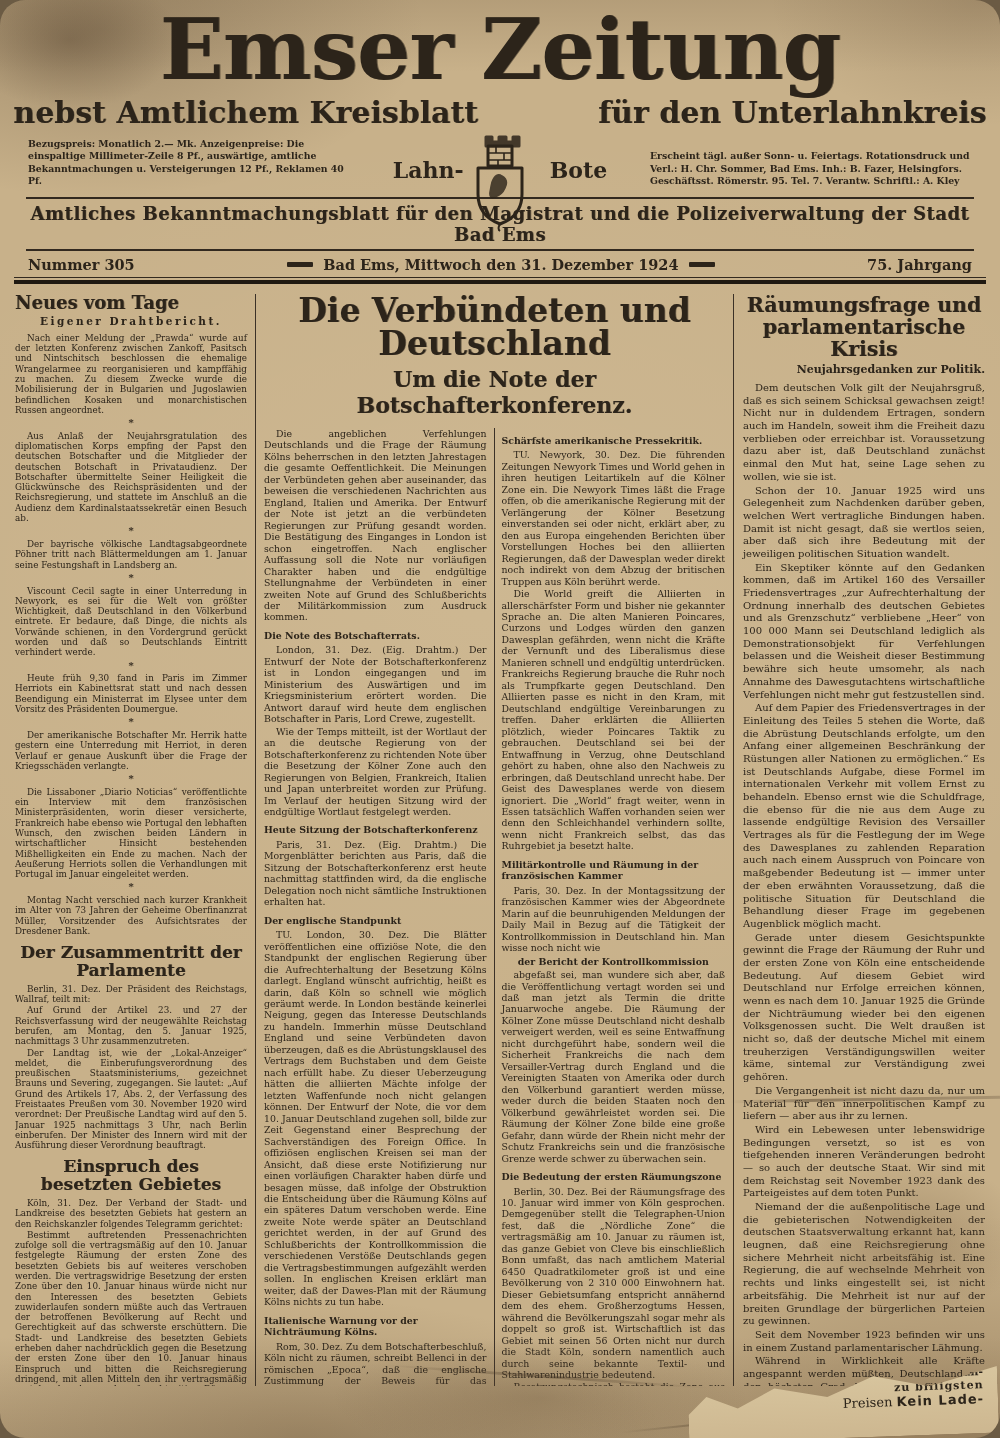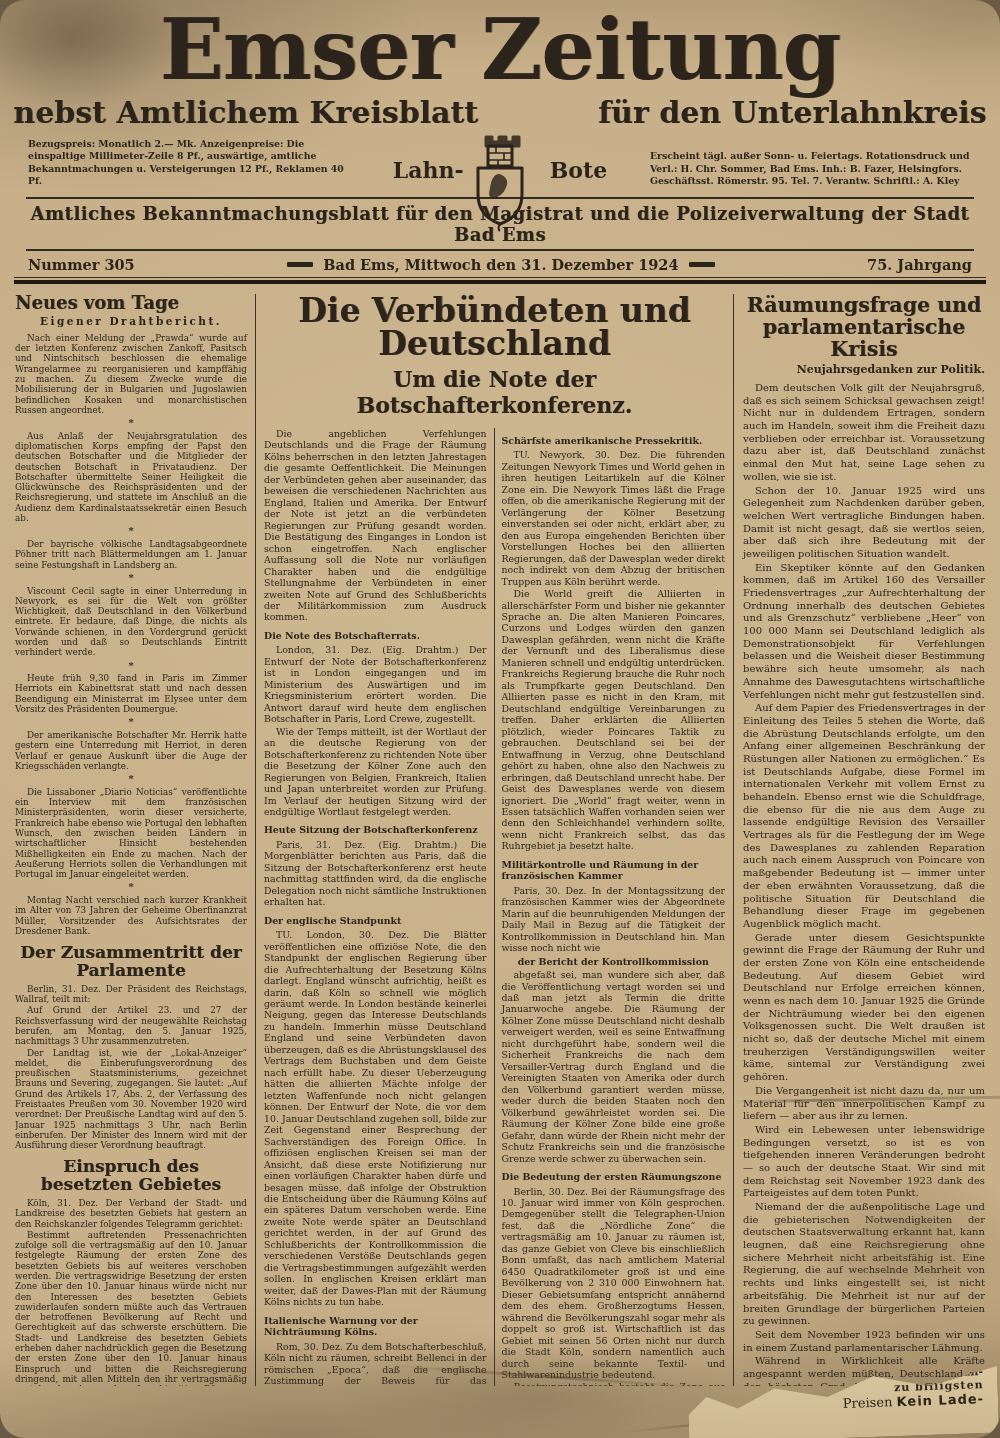--- a/index.html
+++ b/index.html
@@ -135,21 +135,21 @@
           <div class="blk-p">Nach einer Meldung der „Prawda“ wurde auf der letzten Konferenz zwischen Zankoff, Pasitsch und Nintschitsch beschlossen die ehemalige Wrangelarmee zu reorganisieren und kampffähig zu machen. Zu diesem Zwecke wurde die Mobilisierung der in Bulgarien und Jugoslawien befindlichen Kosaken und monarchistischen Russen angeordnet.</div>
           <div class="blk-star">*</div>
           <div class="blk-p">Aus Anlaß der Neujahrsgratulation des diplomatischen Korps empfing der Papst den deutschen Botschafter und die Mitglieder der deutschen Botschaft in Privataudienz. Der Botschafter übermittelte Seiner Heiligkeit die Glückwünsche des Reichspräsidenten und der Reichsregierung, und stattete im Anschluß an die Audienz dem Kardinalstaatssekretär einen Besuch ab.</div>
           <div class="blk-star">*</div>
           <div class="blk-p">Der bayrische völkische Landtagsabgeordnete Pöhner tritt nach Blättermeldungen am 1. Januar seine Festungshaft in Landsberg an.</div>
           <div class="blk-star">*</div>
           <div class="blk-p">Viscount Cecil sagte in einer Unterredung in Newyork, es sei für die Welt von größter Wichtigkeit, daß Deutschland in den Völkerbund eintrete. Er bedaure, daß Dinge, die nichts als Vorwände schienen, in den Vordergrund gerückt worden und daß so Deutschlands Eintritt verhindert werde.</div>
           <div class="blk-star">*</div>
           <div class="blk-p">Heute früh 9,30 fand in Paris im Zimmer Herriots ein Kabinettsrat statt und nach dessen Beendigung ein Ministerrat im Elysee unter dem Vorsitz des Präsidenten Doumergue.</div>
           <div class="blk-star">*</div>
-          <div class="blk-p">Der amerikanische Botschafter Mr. Herrik hatte gestern eine Unterredung mit Herriot, in deren Verlauf er genaue Auskunft über die Auge der Kriegsschäden verlangte.</div>
+          <div class="blk-p">Der amerikanische Botschafter Mr. Herrik hatte gestern eine Unterredung mit Herriot, in deren Verlauf er genaue Auskunft über die Frage der Kriegsschäden verlangte.</div>
           <div class="blk-star">*</div>
           <div class="blk-p">Die Lissaboner „Diario Noticias“ veröffentlichte ein Interview mit dem französischen Ministerpräsidenten, worin dieser versicherte, Frankreich habe ebenso wie Portugal den lebhaften Wunsch, den zwischen beiden Ländern in wirtschaftlicher Hinsicht bestehenden Mißhelligkeiten ein Ende zu machen. Nach der Aeußerung Herriots sollen die Verhandlungen mit Portugal im Januar eingeleitet werden.</div>
           <div class="blk-star">*</div>
           <div class="blk-p">Montag Nacht verschied nach kurzer Krankheit im Alter von 73 Jahren der Geheime Oberfinanzrat Müller, Vorsitzender des Aufsichtsrates der Dresdener Bank.</div>
           <div class="blk-h2">Der Zusammentritt der Parlamente</div>
           <div class="blk-p">Berlin, 31. Dez. Der Präsident des Reichstags, Wallraf, teilt mit:</div>
           <div class="blk-p">Auf Grund der Artikel 23. und 27 der Reichsverfassung wird der neugewählte Reichstag berufen, am Montag, den 5. Januar 1925, nachmittags 3 Uhr zusammenzutreten.</div>
           <div class="blk-p">Der Landtag ist, wie der „Lokal-Anzeiger“ meldet, die Einberufungsverordnung des preußischen Staatsministeriums, gezeichnet Brauns und Severing, zugegangen. Sie lautet: „Auf Grund des Artikels 17, Abs. 2, der Verfassung des Freistaates Preußen vom 30. November 1920 wird verordnet: Der Preußische Landtag wird auf den 5. Januar 1925 nachmittags 3 Uhr, nach Berlin einberufen. Der Minister des Innern wird mit der Ausführung dieser Verordnung beauftragt.</div>
           <div class="blk-h2">Einspruch des besetzten Gebietes</div>
           <div class="blk-p">Köln, 31. Dez. Der Verband der Stadt- und Landkreise des besetzten Gebiets hat gestern an den Reichskanzler folgendes Telegramm gerichtet:</div>

